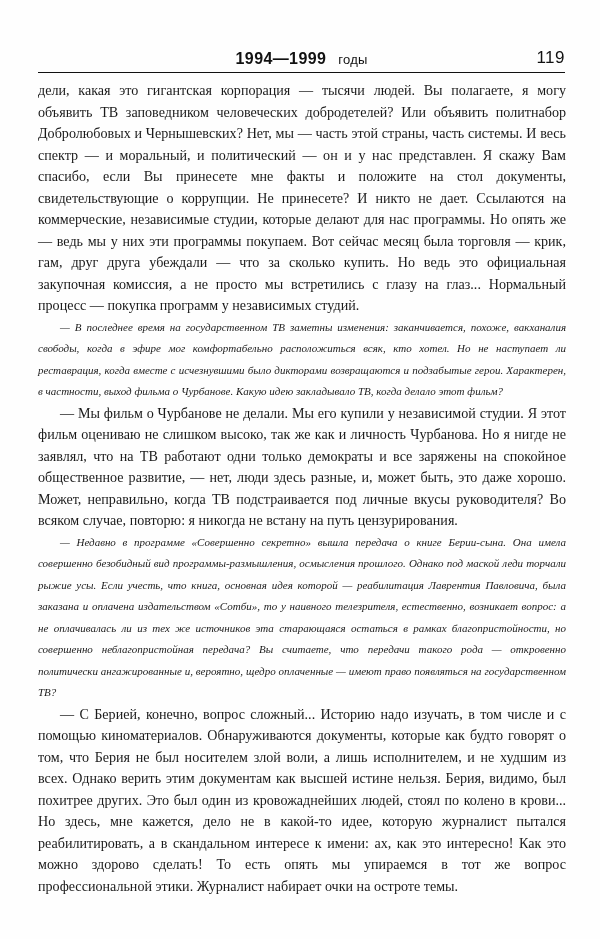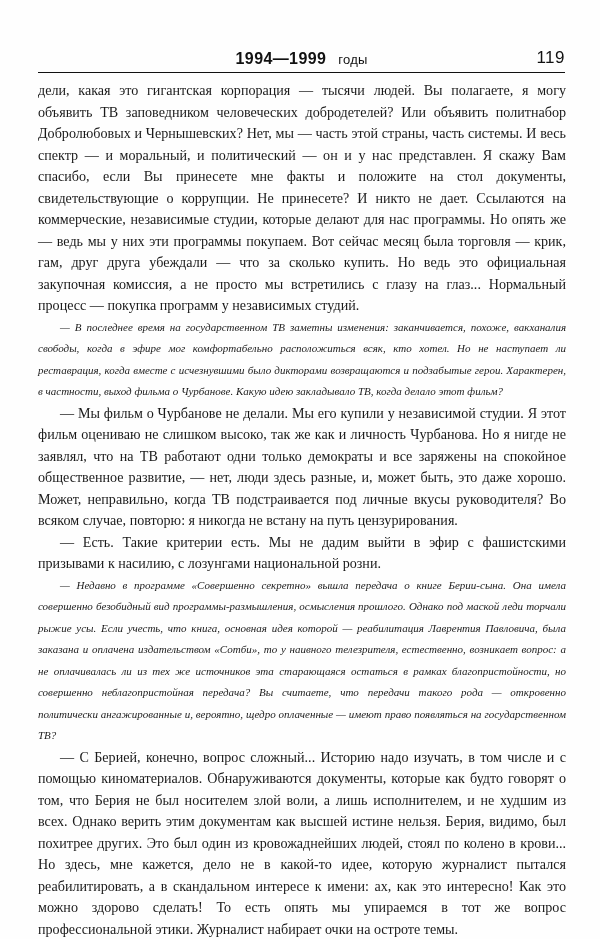--- a/index.html
+++ b/index.html
@@ -113,18 +113,17 @@
     </div>
     <div class="rh-folio">119</div>
   </div>
 
   <div class="rule"></div>
 
   <div class="textblock">
     <p>дели, какая это гигантская корпорация — тысячи людей. Вы полагаете, я могу объявить ТВ заповедником человеческих добродетелей? Или объявить политнабор Добролюбовых и Чернышевских? Нет, мы — часть этой страны, часть системы. И весь спектр — и моральный, и политический — он и у нас представлен. Я скажу Вам спасибо, если Вы принесете мне факты и положите на стол документы, свидетельствующие о коррупции. Не принесете? И никто не дает. Ссылаются на коммерческие, независимые студии, которые делают для нас программы. Но опять же — ведь мы у них эти программы покупаем. Вот сейчас месяц была торговля — крик, гам, друг друга убеждали — что за сколько купить. Но ведь это официальная закупочная комиссия, а не просто мы встретились с глазу на глаз... Нормальный процесс — покупка программ у независимых студий.</p>
     <p class="indent italic">— В последнее время на государственном ТВ заметны изменения: заканчивается, похоже, вакханалия свободы, когда в эфире мог комфортабельно расположиться всяк, кто хотел. Но не наступает ли реставрация, когда вместе с исчезнувшими было дикторами возвращаются и подзабытые герои. Характерен, в частности, выход фильма о Чурбанове. Какую идею закладывало ТВ, когда делало этот фильм?</p>
     <p class="indent">— Мы фильм о Чурбанове не делали. Мы его купили у независимой студии. Я этот фильм оцениваю не слишком высоко, так же как и личность Чурбанова. Но я нигде не заявлял, что на ТВ работают одни только демократы и все заряжены на спокойное общественное развитие, — нет, люди здесь разные, и, может быть, это даже хорошо. Может, неправильно, когда ТВ подстраивается под личные вкусы руководителя? Во всяком случае, повторю: я никогда не встану на путь цензурирования.</p>
-    <p class="indent">— Есть. Такие критерии есть. Мы не дадим выйти в эфир с фашистскими призывами к насилию, с лозунгами национальной розни.</p>
     <p class="indent italic">— Недавно в программе «Совершенно секретно» вышла передача о книге Берии-сына. Она имела совершенно безобидный вид программы-размышления, осмысления прошлого. Однако под маской леди торчали рыжие усы. Если учесть, что книга, основная идея которой — реабилитация Лаврентия Павловича, была заказана и оплачена издательством «Сотби», то у наивного телезрителя, естественно, возникает вопрос: а не оплачивалась ли из тех же источников эта старающаяся остаться в рамках благопристойности, но совершенно неблагопристойная передача? Вы считаете, что передачи такого рода — откровенно политически ангажированные и, вероятно, щедро оплаченные — имеют право появляться на государственном ТВ?</p>
     <p class="indent">— С Берией, конечно, вопрос сложный... Историю надо изучать, в том числе и с помощью киноматериалов. Обнаруживаются документы, которые как будто говорят о том, что Берия не был носителем злой воли, а лишь исполнителем, и не худшим из всех. Однако верить этим документам как высшей истине нельзя. Берия, видимо, был похитрее других. Это был один из кровожаднейших людей, стоял по колено в крови... Но здесь, мне кажется, дело не в какой-то идее, которую журналист пытался реабилитировать, а в скандальном интересе к имени: ах, как это интересно! Как это можно здорово сделать! То есть опять мы упираемся в тот же вопрос профессиональной этики. Журналист набирает очки на остроте темы.</p>
   </div>
 
 </div>
 
 </body></html>

